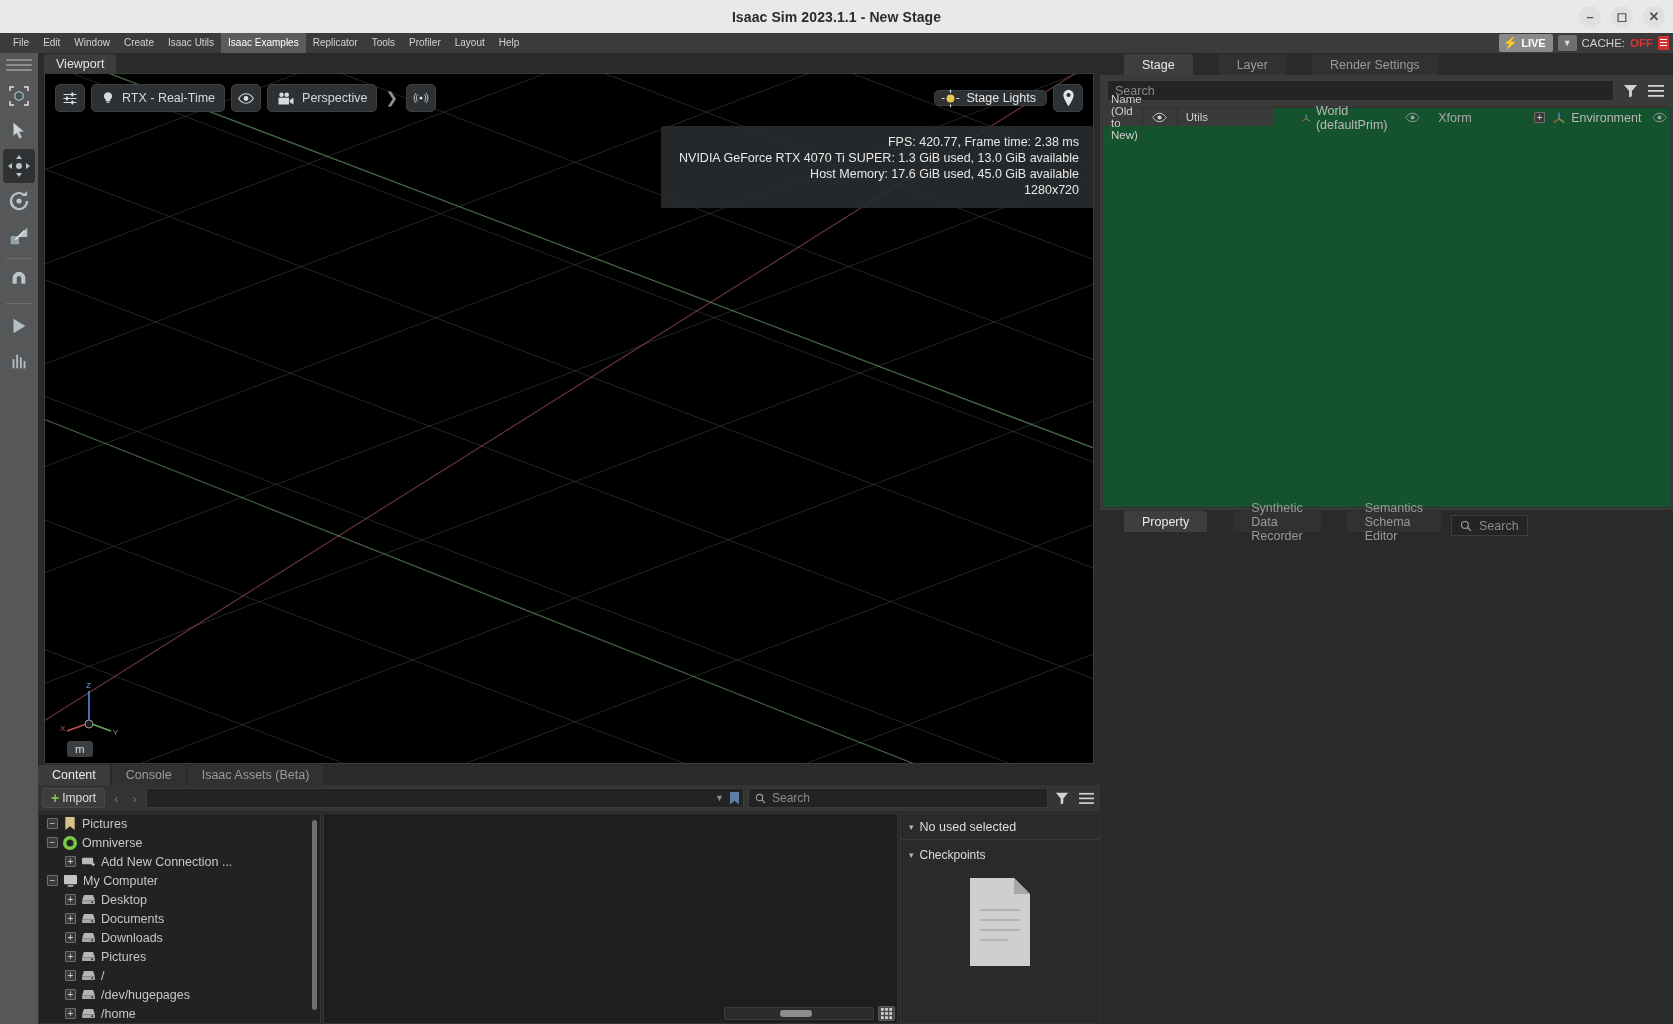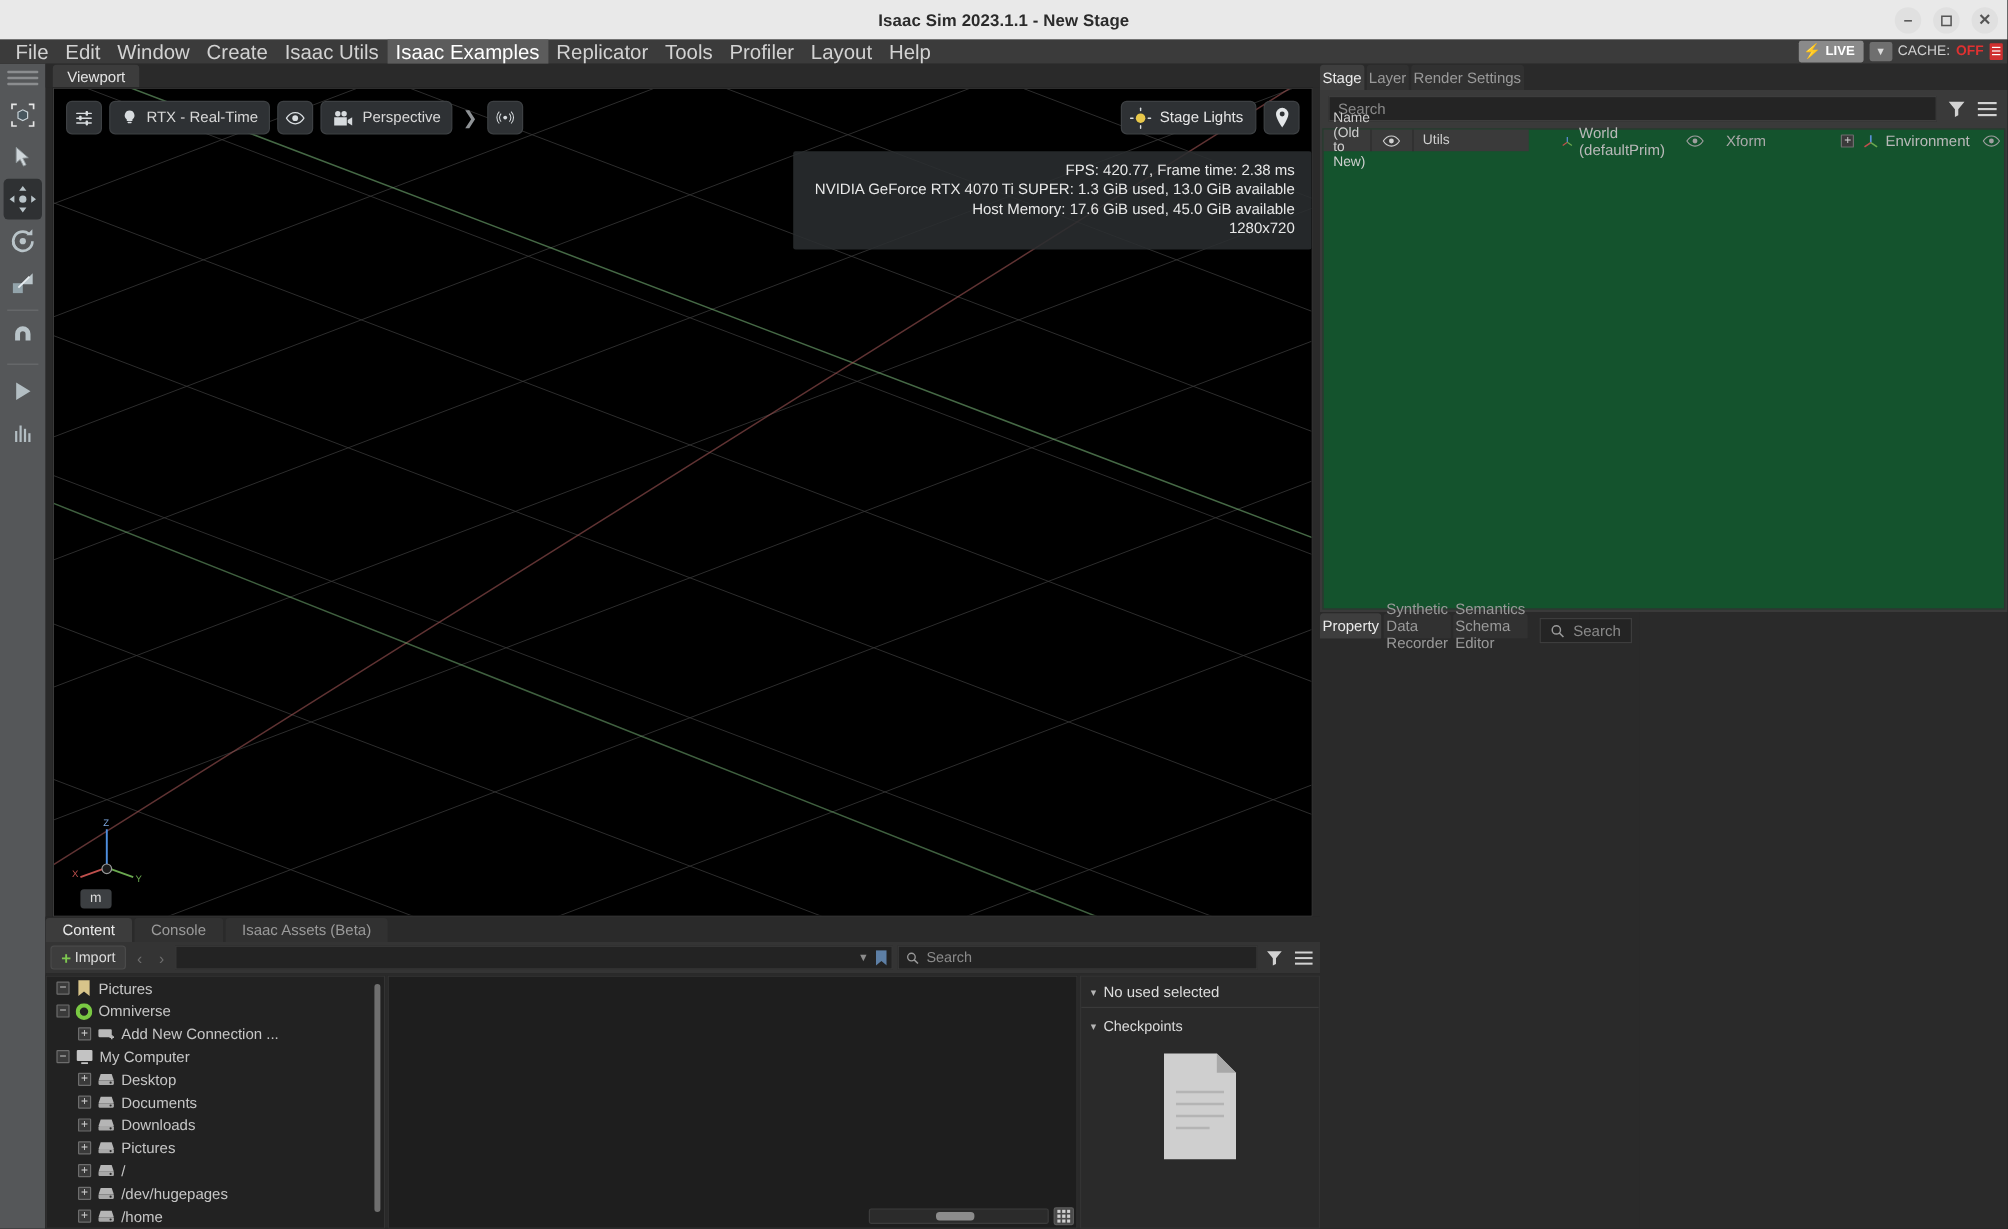--- a/index.html
+++ b/index.html
@@ -27,21 +27,21 @@
     display:flex; align-items:center; justify-content:center;
     color:#555; font-size:13px; cursor:pointer; background:#e0e0e0;
   }
 
   
   .menubar {
     height:20px; background:#3b3b3b; display:flex; align-items:center;
     padding-left:6px; flex:0 0 20px; position:relative;
   }
   .menu-item {
-    padding:2px 7px; font-size:17px; color:#d2d2d2; cursor:pointer;
+    padding:2px 7px; font-size:10px; color:#d2d2d2; cursor:pointer;
     height:20px; display:flex; align-items:center; line-height:1;
   }
   .menu-item:hover, .menu-item.active { background:#5c5c5c; color:#fff; }
   .menu-right { position:absolute; right:4px; top:0; height:20px; display:flex; align-items:center; gap:5px; }
   .live-badge {
     background:#8a8a8a; color:#fff; font-size:11px; font-weight:bold;
     padding:2px 7px 2px 4px; border-radius:2px; display:flex; align-items:center; gap:3px; cursor:pointer;
   }
   .live-bolt { color:#ffe500; font-size:12px; }
   .live-caret {
@@ -94,21 +94,21 @@
   .vpb {
     background:#2e3134; border-radius:5px; height:28px; display:flex; align-items:center;
     padding:0 9px; gap:7px; color:#d8d8d8; font-size:12.5px; cursor:pointer;
     border:1px solid #3d4043;
   }
   .vpb.icononly { padding:0 6px; width:30px; justify-content:center; }
   .vp-caret { color:#8e9295; font-size:15px; padding:0 2px; cursor:pointer; }
 
   .vp-right { position:absolute; right:10px; top:10px; display:flex; align-items:center; gap:6px; z-index:5; }
   .stage-lights {
-    background:#2e3134; border-radius:5px; height:28px; display:flex; align-items:center;
+    background:#2e3134; border-radius:5px; height:16px; display:flex; align-items:center;
     padding:0 10px 0 6px; gap:7px; color:#e6e6e6; font-size:12.5px; cursor:pointer; border:1px solid #3d4043;
   }
 
   
   .hud {
     position:absolute; right:0px; top:52px; background:rgba(42,45,48,.88);
     padding:8px 14px 10px 18px; text-align:right; color:#e8e8e8; font-size:12.5px;
     line-height:16px; border-radius:2px; z-index:4; pointer-events:none;
   }
 
@@ -178,22 +178,22 @@
   .hscroll-track { width:150px; height:13px; background:#2b2b2b; border:1px solid #3c3c3c; border-radius:2px; position:relative; cursor:pointer;}
   .hscroll-thumb { position:absolute; left:55px; top:2px; width:32px; height:7px; background:#8c8c8c; border-radius:3px; }
   .grid-toggle { width:17px; height:15px; background:#4a4a4a; border:1px solid #5a5a5a; border-radius:2px; display:flex; align-items:center; justify-content:center; cursor:pointer;}
 
   .vscroll-thumb { position:absolute; right:3px; top:4px; width:5px; height:150px; background:#6f6f6f; border-radius:3px; cursor:pointer; }
 
   
   .right { width:573px; flex:0 0 573px; display:flex; flex-direction:column; background:#2a2a2a; min-height:0; }
   .r-tabstrip { height:22px; display:flex; align-items:flex-end; background:#2a2a2a; flex:0 0 22px; }
   .rtab {
-    padding:3px 2px; font-size:12.5px; color:#9a9a9a; background:#313131; cursor:pointer;
-    border-radius:3px 3px 0 0; height:21px; display:flex; align-items:center; margin-right:2px;
+    padding:3px 18px; font-size:12.5px; color:#9a9a9a; background:#313131; cursor:pointer;
+    border-radius:3px 3px 0 0; height:21px; display:flex; align-items:center; margin-right:2px;margin-left:24px;
   }
   .rtab.active { background:#3e3e3e; color:#eaeaea; }
 
   .stage-panel { flex:0 0 435px; display:flex; flex-direction:column; background:#3a3a3a; min-height:0; }
   .stage-search-row { display:flex; align-items:center; gap:6px; padding:5px 7px 6px 7px; flex:0 0 auto; }
   .stage-search {
     flex:1; height:21px; background:#242424; border:1px solid #3d3d3d; display:flex; align-items:center;
     padding:0 7px; color:#8a8a8a; font-size:12.5px; cursor:text;
   }
   .s-icobtn { width:20px; height:20px; display:flex; align-items:center; justify-content:center; cursor:pointer; }

